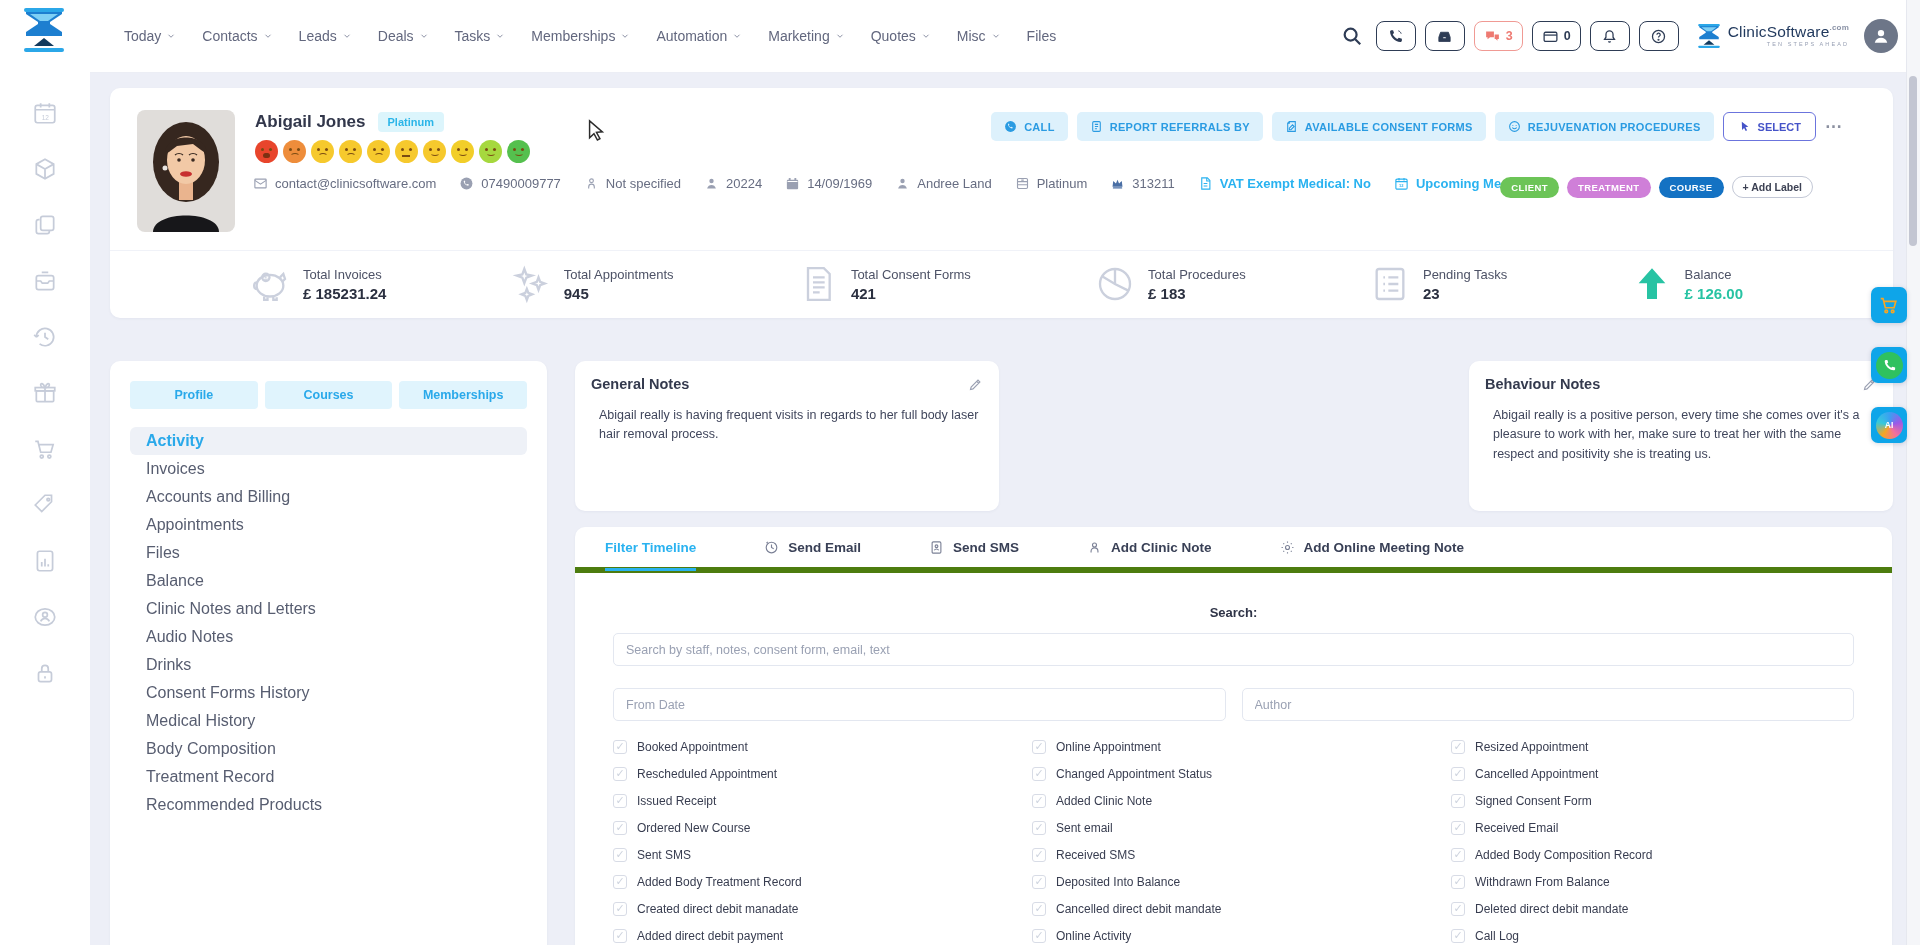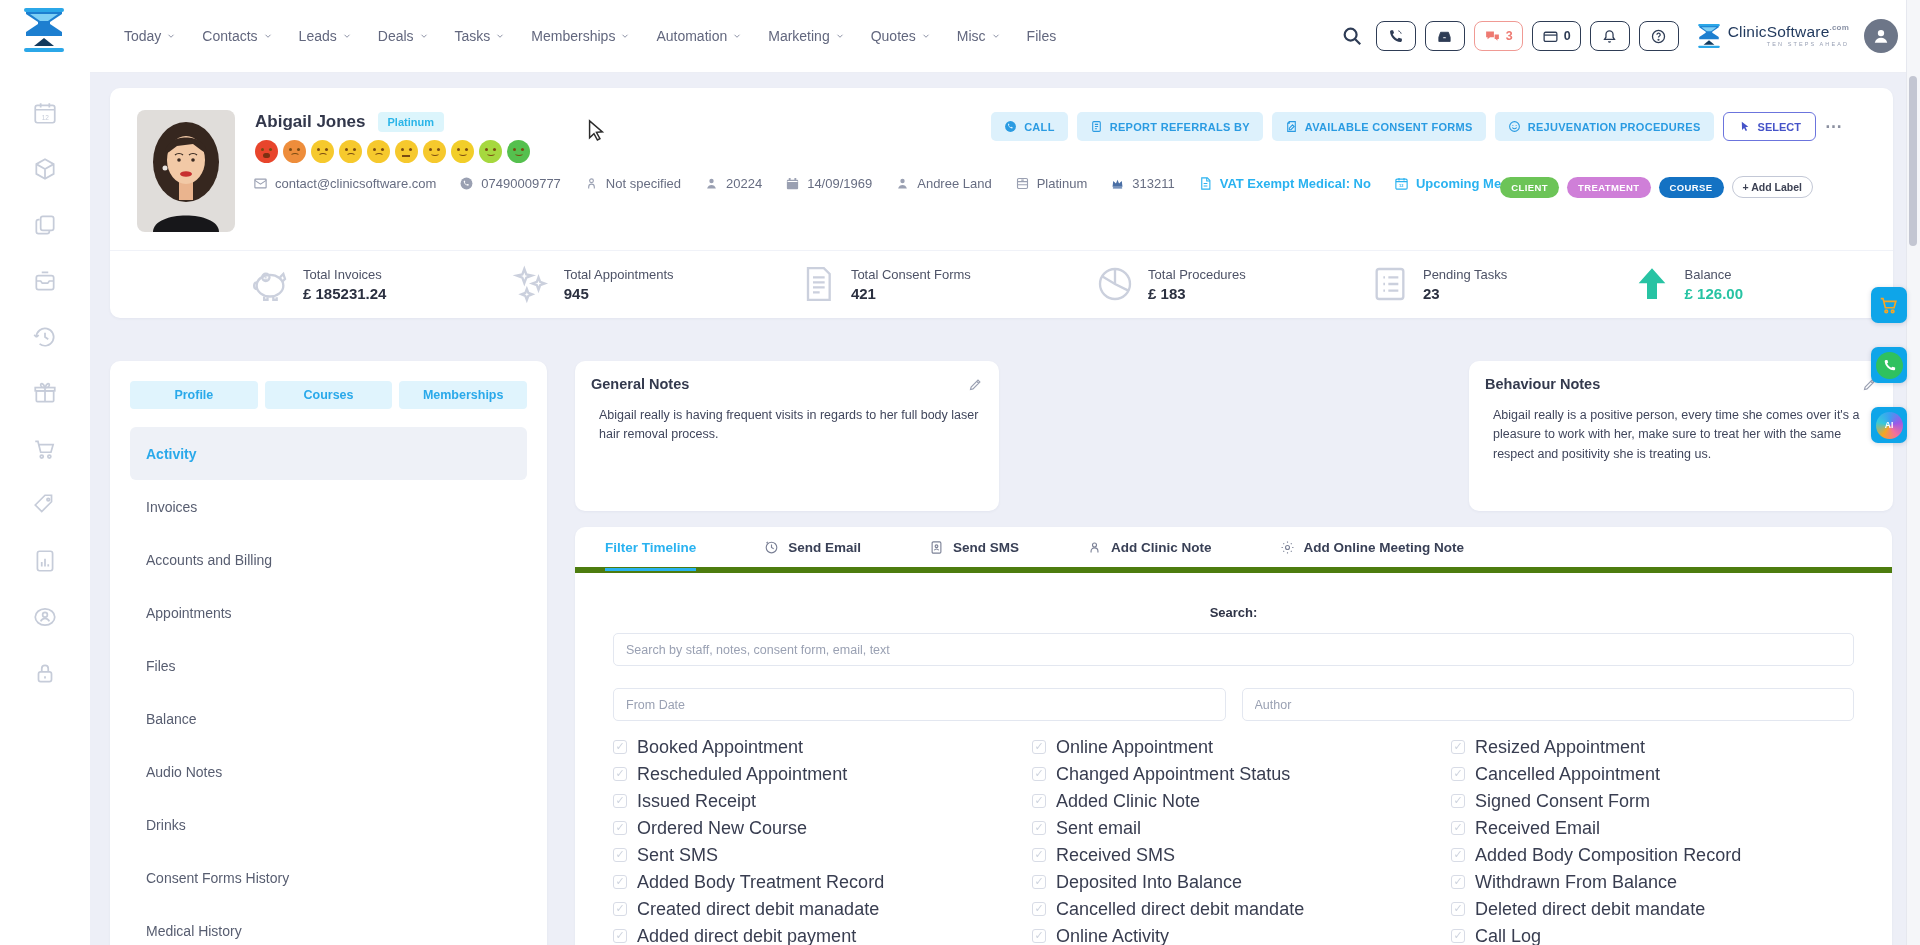--- a/index.html
+++ b/index.html
@@ -83,21 +83,21 @@
   .stat-value { font-size:15px; font-weight:700; color:#2b3040; }
   .stat.teal .stat-value { color:#27c3a3; }
   .stat.teal svg { color:#27c3a3; }
 
   
   .left-card { position:absolute; left:20px; top:289px; width:437px; height:700px; padding:20px; }
   .ltabs { display:flex; gap:7px; }
   .ltab { flex:1; height:28px; background:#e0f4fd; color:#2aa9ea; font-size:12.5px; font-weight:600;
     border:none; border-radius:4px; cursor:pointer; font-family:inherit; }
   .lmenu { margin-top:18px; }
-  .mitem { height:53px; display:flex; align-items:center; padding-left:16px; font-size:14px; color:#575d70;
+  .mitem { height:28px; display:flex; align-items:center; padding-left:16px; font-size:16px; color:#575d70;
     cursor:pointer; border-radius:6px; }
   .mitem.active { background:#eef1f7; color:#2aa9ea; font-weight:600; }
 
   
   .note-card { position:absolute; top:289px; width:424px; height:150px; padding:15px 16px; }
   .note-head { display:flex; align-items:center; }
   .note-title { font-size:14.5px; font-weight:600; color:#343a4e; }
   .note-title.warn { color:#ee7f7a; }
   .note-head-right { margin-left:auto; display:flex; align-items:center; gap:12px; }
   .imp-badge { background:#f28d85; color:#fff; font-size:10px; font-weight:700; padding:4px 11px; border-radius:3px; }
@@ -118,21 +118,21 @@
     color:#3a3f52; padding:0 12px; font-family:inherit; background:#fff; outline:none; }
   .tl-input::placeholder { color:#9aa1b3; }
   .search-wrap { margin-top:13px; }
   .dates-row { margin-top:22px; display:flex; gap:16px; }
   .dates-row .tl-input { flex:1; }
   .cb-grid { margin-top:19px; display:flex; gap:16px; }
   .cb-col { flex:1; display:flex; flex-direction:column; gap:13px; }
   .cb { display:flex; align-items:center; gap:10px; cursor:pointer; height:14px; }
   .cb-box { width:14px; height:14px; border:1px solid #d8dce6; border-radius:3px; flex:none; position:relative; background:#fff; }
   .cb-box::after { content:"\2713"; position:absolute; left:1.5px; top:-1px; font-size:11px; color:#cdd3de; }
-  .cb-label { font-size:18px; color:#383d50; white-space:nowrap; }
+  .cb-label { font-size:12px; color:#383d50; white-space:nowrap; }
 
   
   .scrollbar { position:absolute; right:0; top:0; width:14px; height:945px; background:#f5f6f9; border-left:1px solid #e6e8ef; z-index:40; }
   .scroll-thumb { position:absolute; right:3px; top:76px; width:8px; height:170px; background:#c3c6d2; border-radius:4px; cursor:pointer; z-index:41; }
   .fw { position:absolute; right:13px; width:36px; height:36px; background:#0ea5e9; border-radius:7px;
     box-shadow:0 1px 5px rgba(40,50,90,.18); display:flex; align-items:center; justify-content:center; cursor:pointer; z-index:50; }
   .fw-cart { top:287px; color:#f5a623; }
   .fw-cart svg { width:22px; height:22px; }
   .fw-wa { top:347px; }
   .wa-circle { width:27px; height:27px; border-radius:50%; background:#2fc15f; display:flex; align-items:center; justify-content:center; color:#fff; }
@@ -568,20 +568,21 @@
         <button class="ltab">Courses</button>
         <button class="ltab">Memberships</button>
       </div>
       <div class="lmenu">
         <div class="mitem active">Activity</div>
         <div class="mitem">Invoices</div>
         <div class="mitem">Accounts and Billing</div>
         <div class="mitem">Appointments</div>
         <div class="mitem">Files</div>
         <div class="mitem">Balance</div>
+        <div class="mitem">Clinic Notes and Letters</div>
         <div class="mitem">Audio Notes</div>
         <div class="mitem">Drinks</div>
         <div class="mitem">Consent Forms History</div>
         <div class="mitem">Medical History</div>
         <div class="mitem">Body Composition</div>
         <div class="mitem">Treatment Record</div>
         <div class="mitem">Recommended Products</div>
       </div>
     </section>
 

